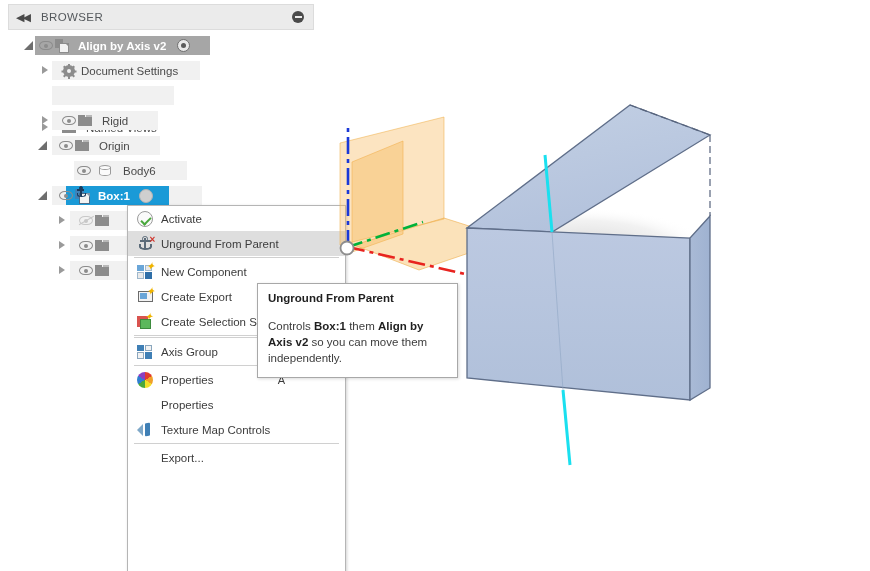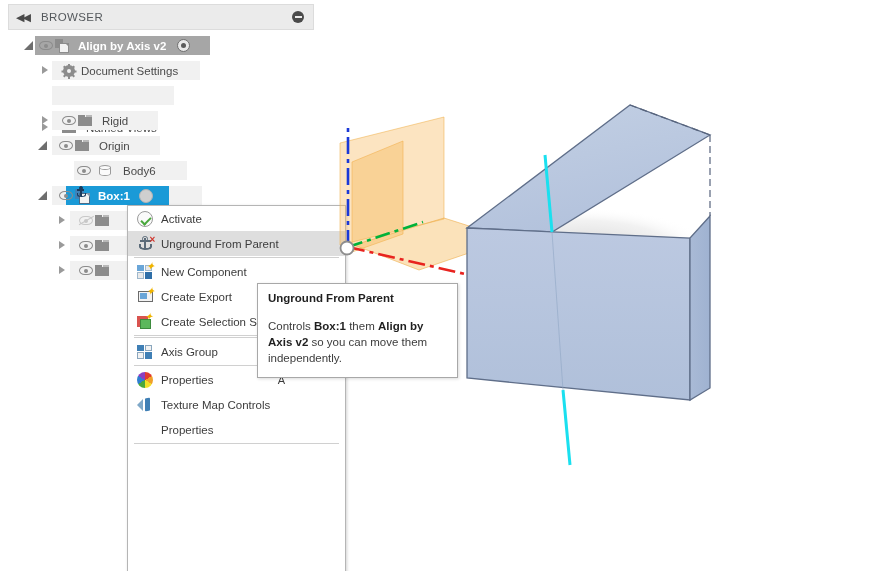--- a/index.html
+++ b/index.html
@@ -501,32 +501,35 @@
   <div class="msep"></div>
 
 
   <div class="mi">
     <i class="micon ic-appear"></i>
     <span class="mtext">Properties</span>
     <span class="accel">A</span>
   </div>
 
   <div class="mi">
+    <span class="mtext">Properties</span>
+  </div>
+
+  <div class="mi">
     <i class="micon ic-tex">
         <i class="l"></i>
         <i class="r"></i>
       </i>
     <span class="mtext">Texture Map Controls</span>
   </div>
-
-  <div class="mi">
-    <span class="mtext">Properties</span>
-  </div>
   <div class="msep"></div>
 
+  <div class="mi">
+    <span class="mtext">Export...</span>
+  </div>
 
 </div>
 
 <div id="tooltip">
   <div class="tt-title">Unground From Parent</div>
   <div class="tt-body"><span>Controls </span><b>Box:1</b><span> them </span><b>Align by Axis v2</b><span> so you can move them independently.</span></div>
 </div>
 
 <div id="viewport">
   <svg width="550" height="571" viewBox="0 0 550 571">

